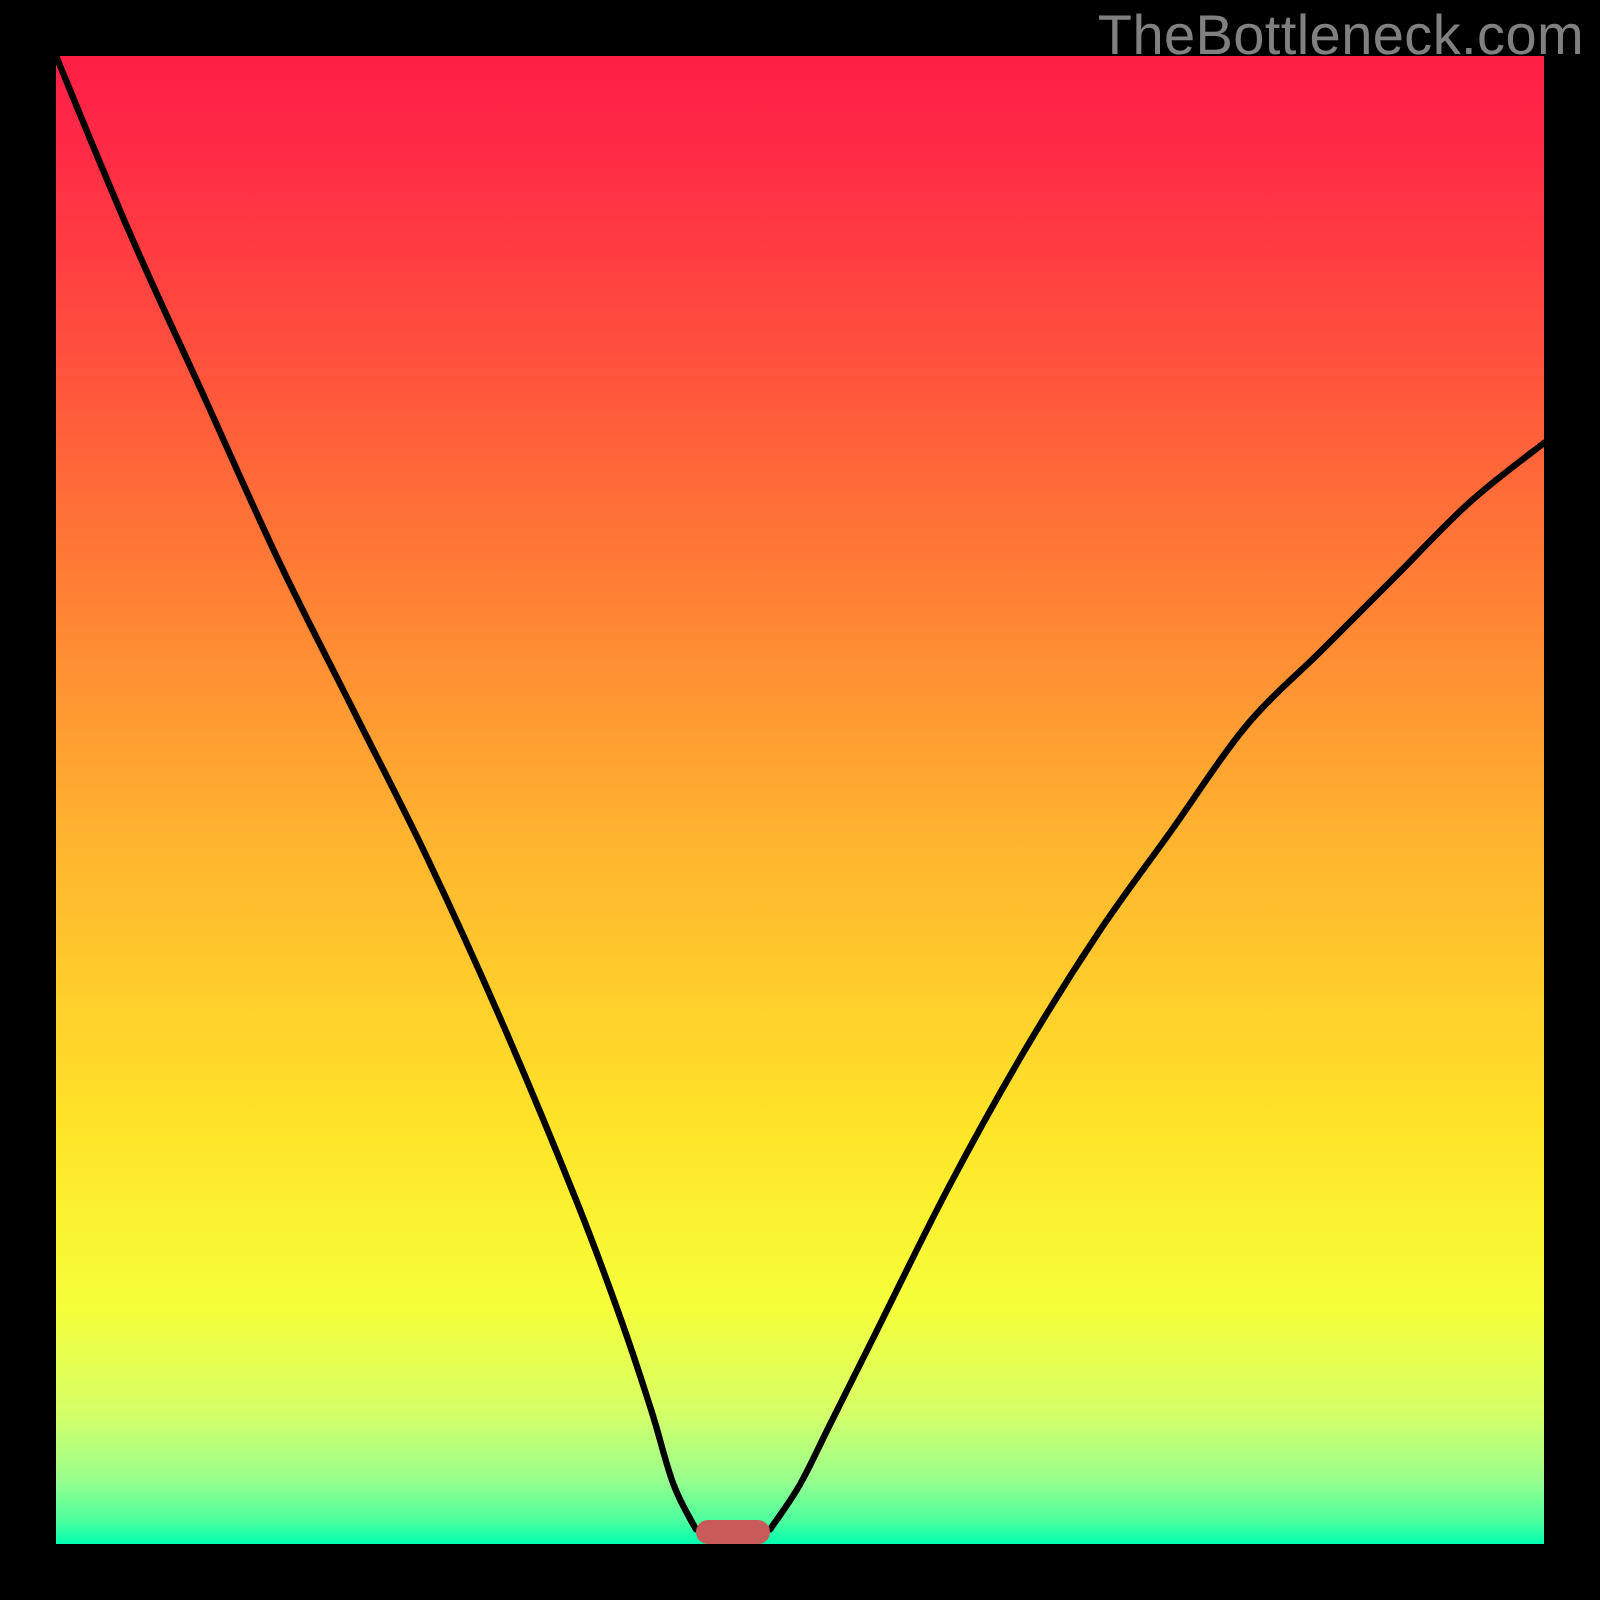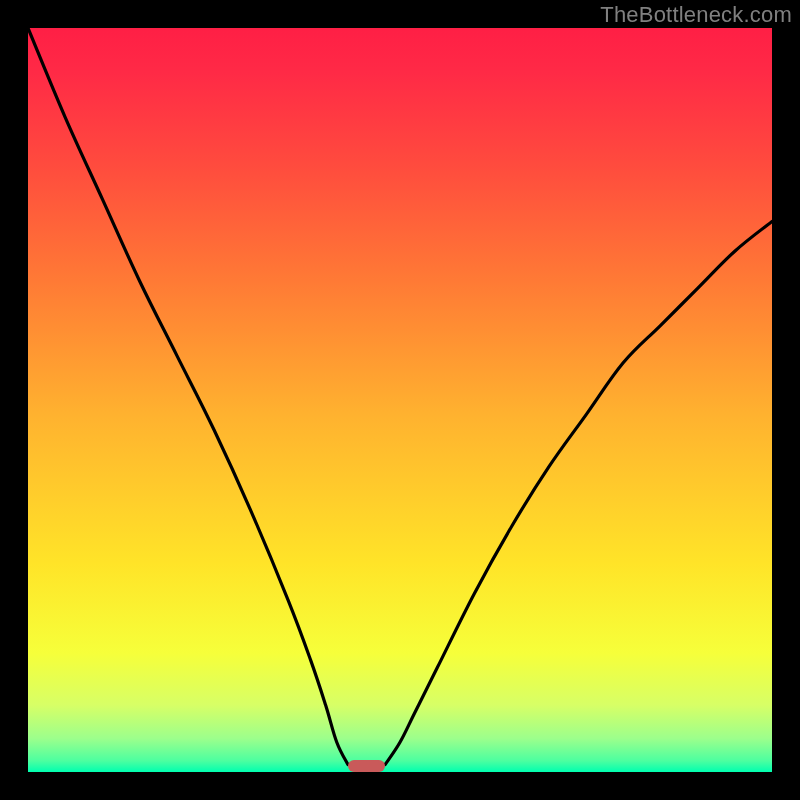--- a/index.html
+++ b/index.html
@@ -41,21 +41,21 @@
       #9cff8c 95.5%,
       #4cffa0 98.5%,
       #00ffb0 100%
     );
   }
   .watermark {
     position: absolute;
     top: 2px;
     right: 8px;
     color: #808080;
-    font-size: 22px;
+    font-size: 28px;
     letter-spacing: 0.2px;
     font-weight: 500;
     user-select: none;
   }
   svg.curve {
     position: absolute;
     inset: 0;
     width: 100%;
     height: 100%;
   }

